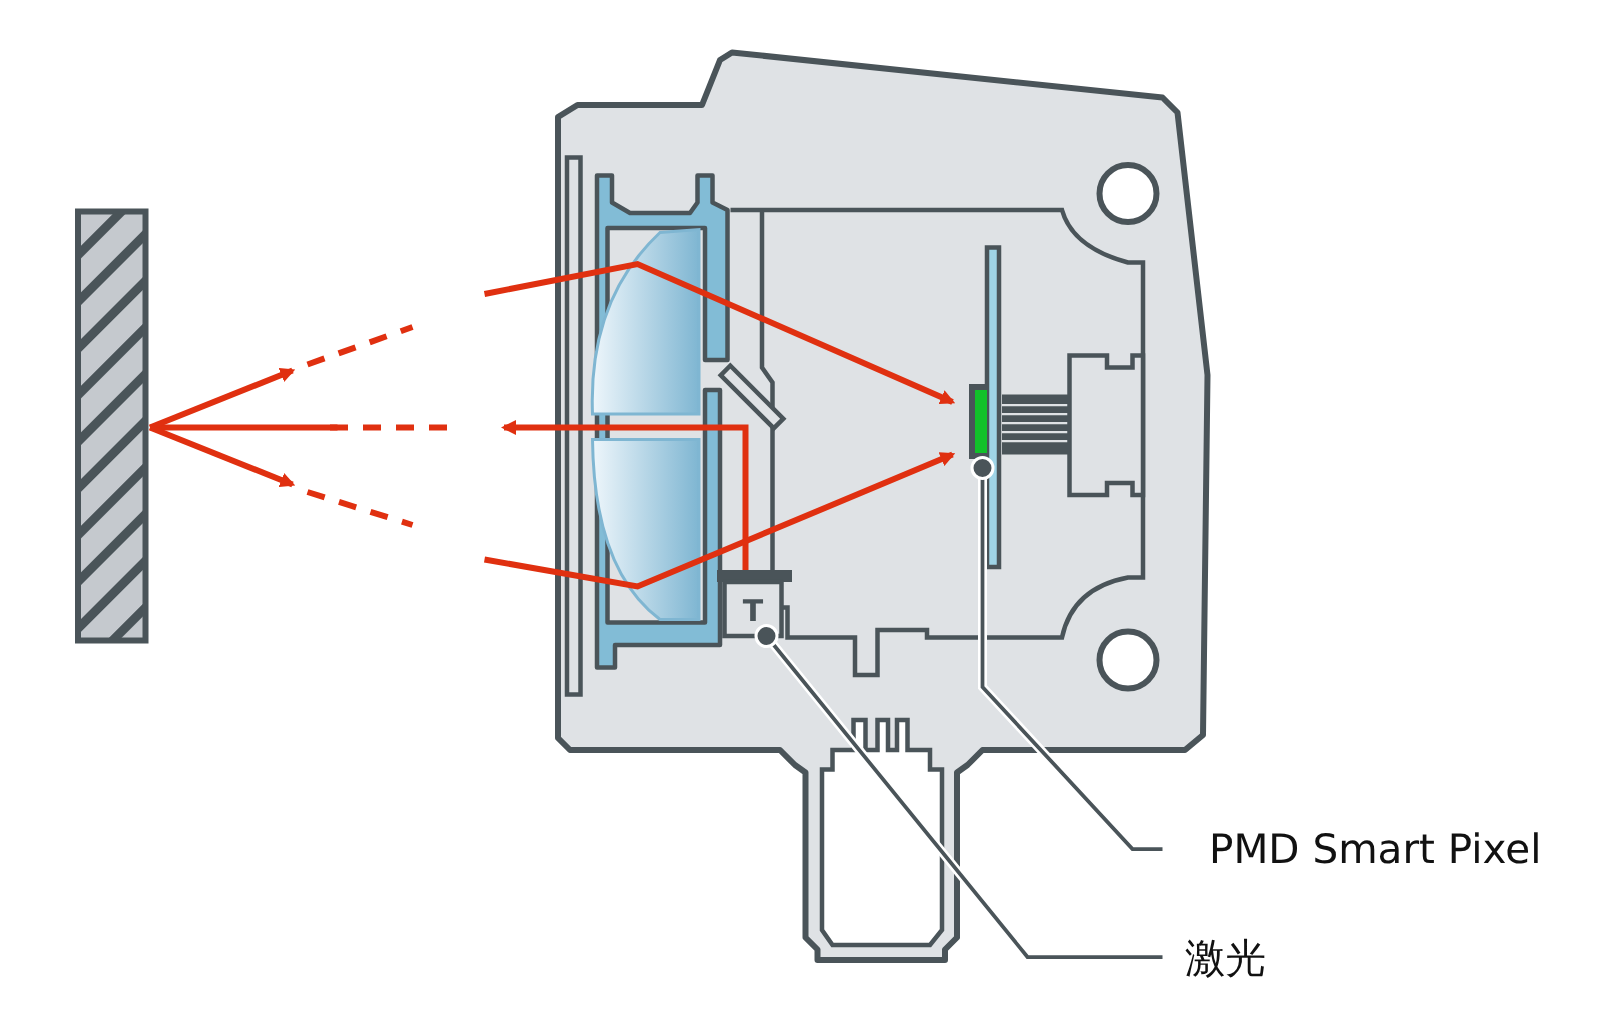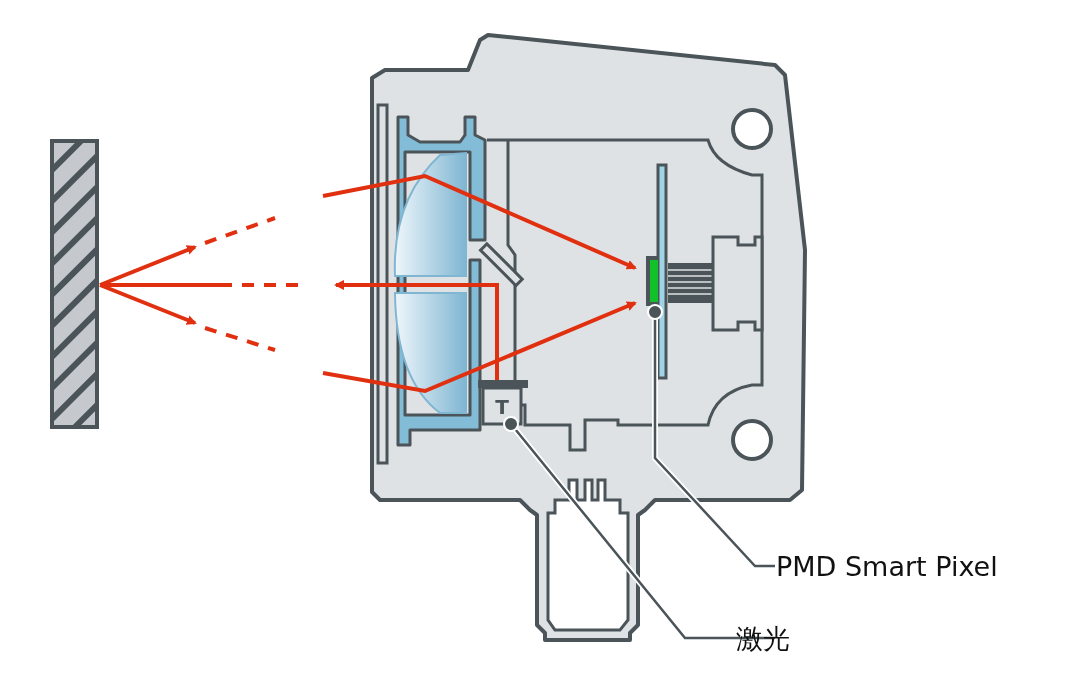--- a/index.html
+++ b/index.html
@@ -1,20 +1,20 @@
 <!DOCTYPE html>
 <html><head>
 <meta charset="utf-8">
 <style>
   html, body { margin: 0; padding: 0; background: #ffffff; }
   body { width: 1080px; height: 689px; position: relative; overflow: hidden; font-family: "DejaVu Sans", sans-serif; }
   #diagram { position: absolute; left: 0; top: 0; }
   .label { position: absolute; font-family: "DejaVu Sans", sans-serif; color: #111; font-size: 27px; white-space: nowrap; }
-  #label-pmd { left: 776px; top: 551px; }
-  #label-laser { left: 736px; top: 621px; }
+  #label-pmd { left: 806px; top: 551px; }
+  #label-laser { left: 790px; top: 621px; }
 </style>
 </head>
 <body>
 
 <svg id="diagram" width="1080" height="689" viewBox="0 0 1080 689">
   <defs>
     <linearGradient id="lensGrad" x1="0" y1="0" x2="1" y2="0">
       <stop offset="0" stop-color="#eef6fb"></stop>
       <stop offset="1" stop-color="#7fb6d2"></stop>
     </linearGradient>

